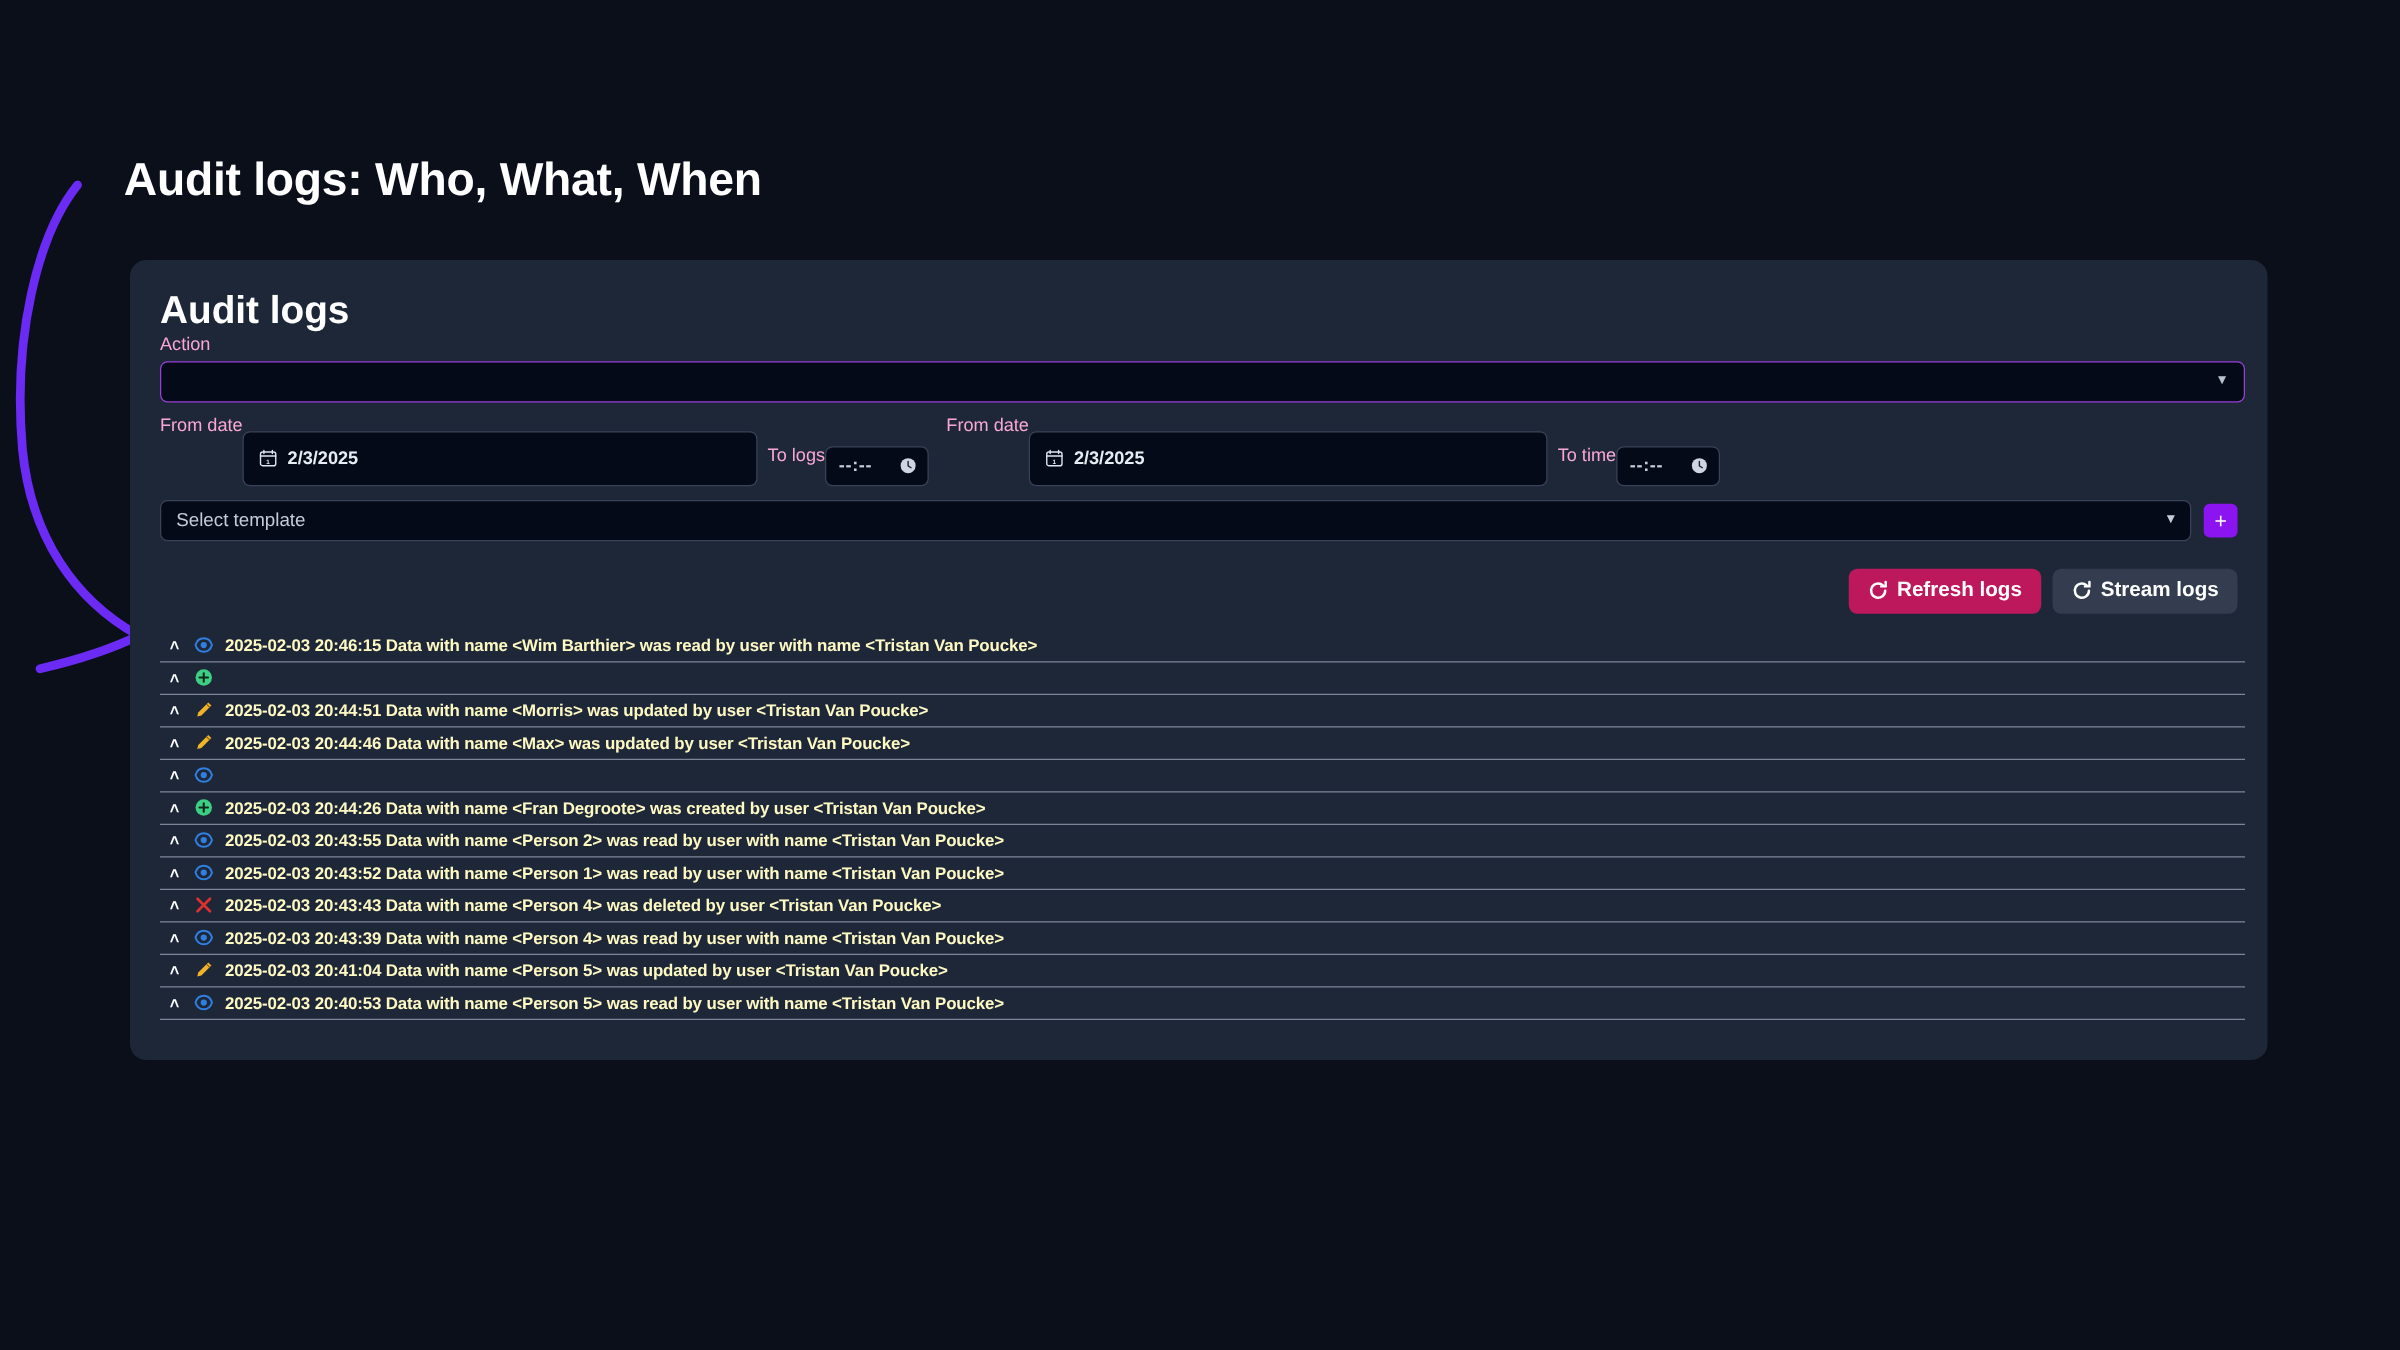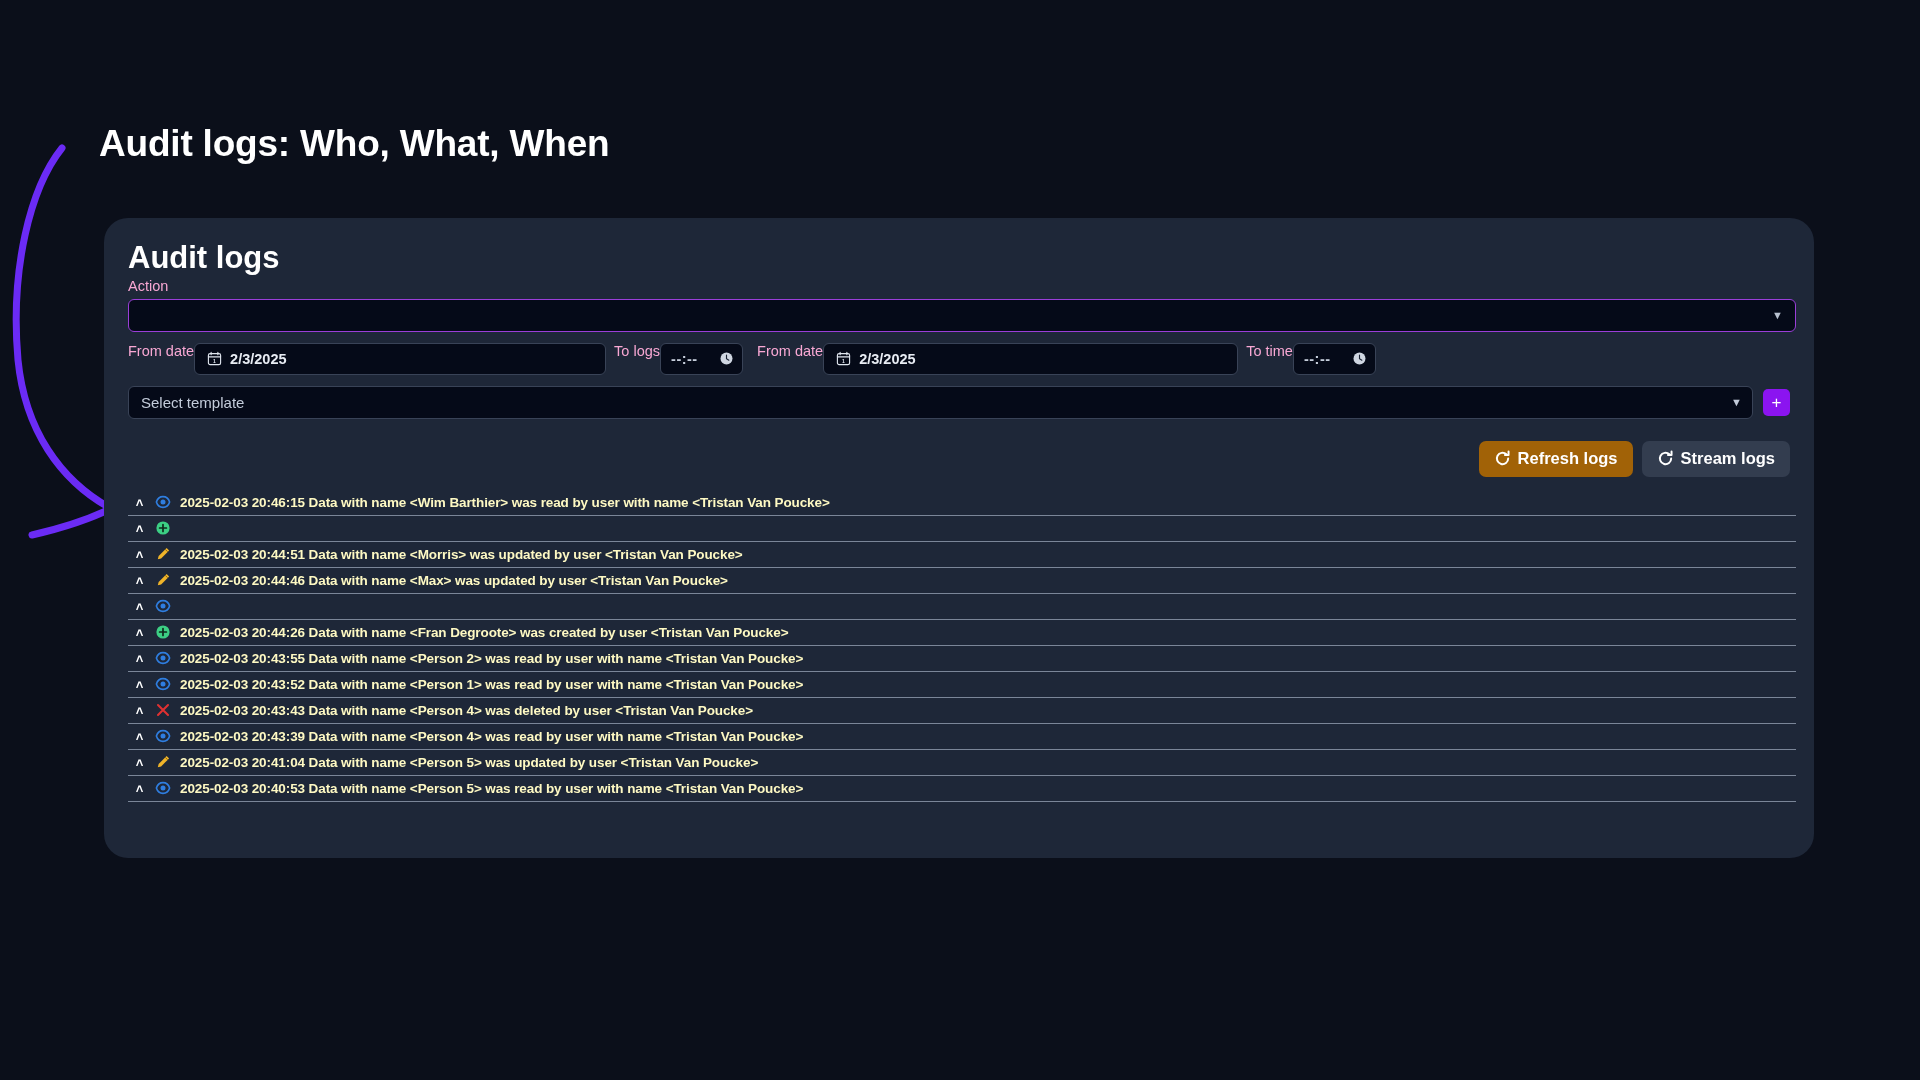--- a/index.html
+++ b/index.html
@@ -38,25 +38,25 @@
     top: 130px;
     width: 210px;
     height: 420px;
     pointer-events: none;
   }
 
   
   .card {
     position: absolute;
     left: 104px;
-    top: 218px;
+    top: 208px;
     width: 1710px;
     height: 640px;
     background: #1e2738;
-    border-radius: 24px;
+    border-radius: 13px;
     padding: 22px 24px 0 24px;
     overflow: hidden;
   }
 
   .card-title {
     font-size: 31px;
     font-weight: bold;
     color: #ffffff;
     line-height: 1.15;
     margin-bottom: 2px;
@@ -94,31 +94,32 @@
   
   .date-row {
     display: flex;
     align-items: flex-end;
     margin-top: 11px;
     gap: 0px;
   }
   .date-col { display: flex; flex-direction: row; }
 
   .datefield {
-    height: 32px;
+    height: 44px;
     background: #050a18;
     border: 1px solid #394357;
     border-radius: 6px;
     display: flex;
     align-items: center;
     gap: 8px;
     padding: 0 12px;
     color: #e8ecf3;
     font-size: 14.5px;
     font-weight: bold;
+    margin-top: 12px;
   }
   .datefield.w-from1 { width: 412px; }
   .datefield.w-from2 { width: 415px; }
   .timefield {
     width: 83px;
     height: 32px;
     background: #050a18;
     border: 1px solid #394357;
     border-radius: 6px;
     display: flex;
@@ -196,21 +197,21 @@
     height: 36px;
     padding: 0 15px;
     border: none;
     border-radius: 7px;
     font-size: 16.5px;
     font-weight: bold;
     color: #ffffff;
     cursor: pointer;
     font-family: "Liberation Sans", sans-serif;
   }
-  .btn-primary { background: #a16207; }
+  .btn-primary { background: #be185d; }
   .btn-secondary { background: #333d4f; }
 
   
   .log-list {
     margin-top: 13px;
     width: 1668px;
   }
   .log-row {
     display: flex;
     align-items: center;

